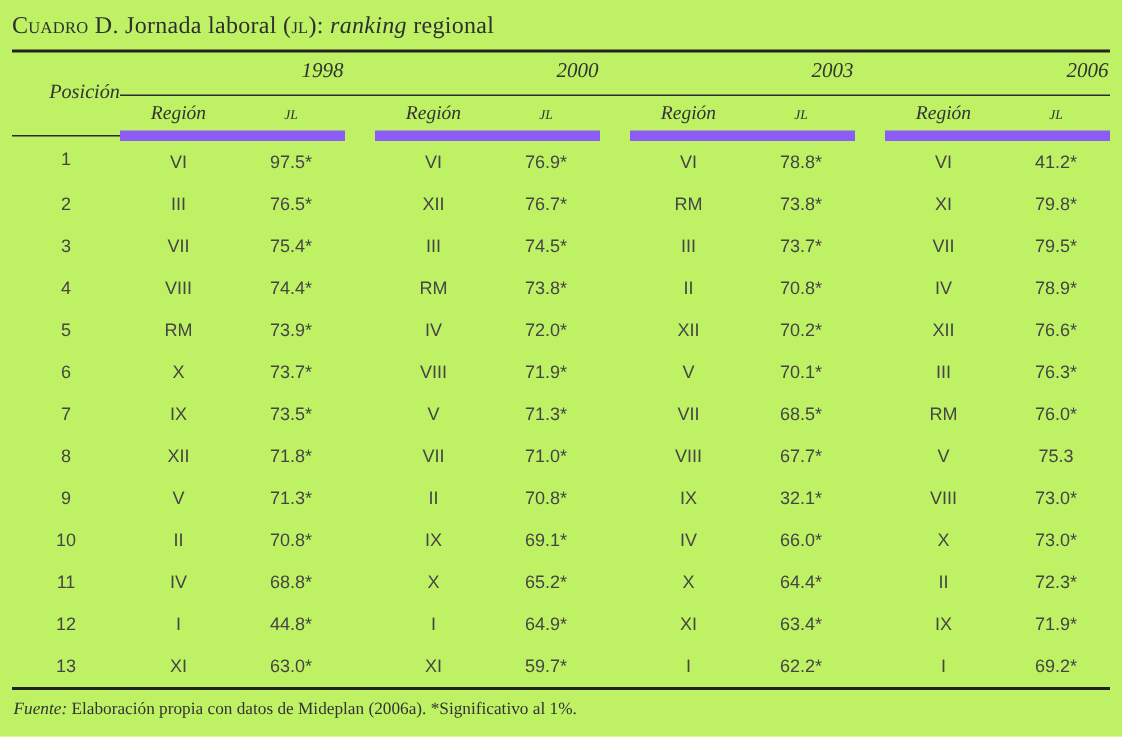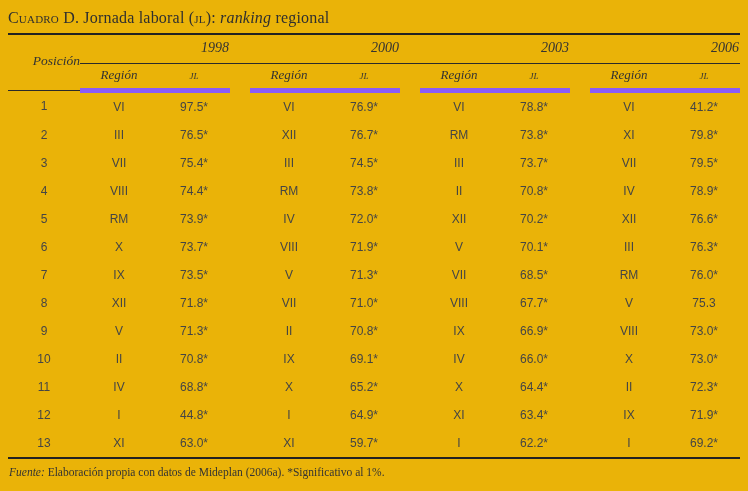--- a/index.html
+++ b/index.html
@@ -3,21 +3,21 @@
 <meta charset="utf-8">
 <style>
   html, body { margin: 0; padding: 0; }
   body { background: #fbfbfb; }
 
   .page {
     position: relative;
     width: 748px;
     height: 491px;
     box-sizing: border-box;
-    background: #eab308;
+    background: #bef264;
     padding: 6px 8px 0 8px;
     font-family: "Liberation Serif", serif;
     color: #2f2f2f;
     overflow: hidden;
   }
 
   
   .title {
     font-size: 16px;
     line-height: 20px;
@@ -58,21 +58,21 @@
   tr.sub-row  { height: 27px; }
   th.year {
     border-bottom: 1px solid #2a2a2a;
     font-size: 14px;
     text-align: right;
     vertical-align: middle;
     padding-bottom: 3px;
   }
   th.year-spacer { border-bottom: 1px solid #2a2a2a; }
   th.sub {
-    border-bottom: 5px solid #8b5cf6;
+    border-bottom: 7px solid #8b5cf6;
     font-size: 13px;
     vertical-align: middle;
     padding-bottom: 2px;
   }
   th.sub-spacer { }
 
   tbody td {
     font-family: "Liberation Sans", sans-serif;
     font-size: 12px;
     color: #454545;
@@ -256,21 +256,21 @@
         </tr>
         <tr>
           <td>9</td>
           <td>V</td>
           <td>71.3*</td>
           <td class="spacer"></td>
           <td>II</td>
           <td>70.8*</td>
           <td class="spacer"></td>
           <td>IX</td>
-          <td>66.9*</td>
+          <td>32.1*</td>
           <td class="spacer"></td>
           <td>VIII</td>
           <td>73.0*</td>
         </tr>
         <tr>
           <td>10</td>
           <td>II</td>
           <td>70.8*</td>
           <td class="spacer"></td>
           <td>IX</td>

